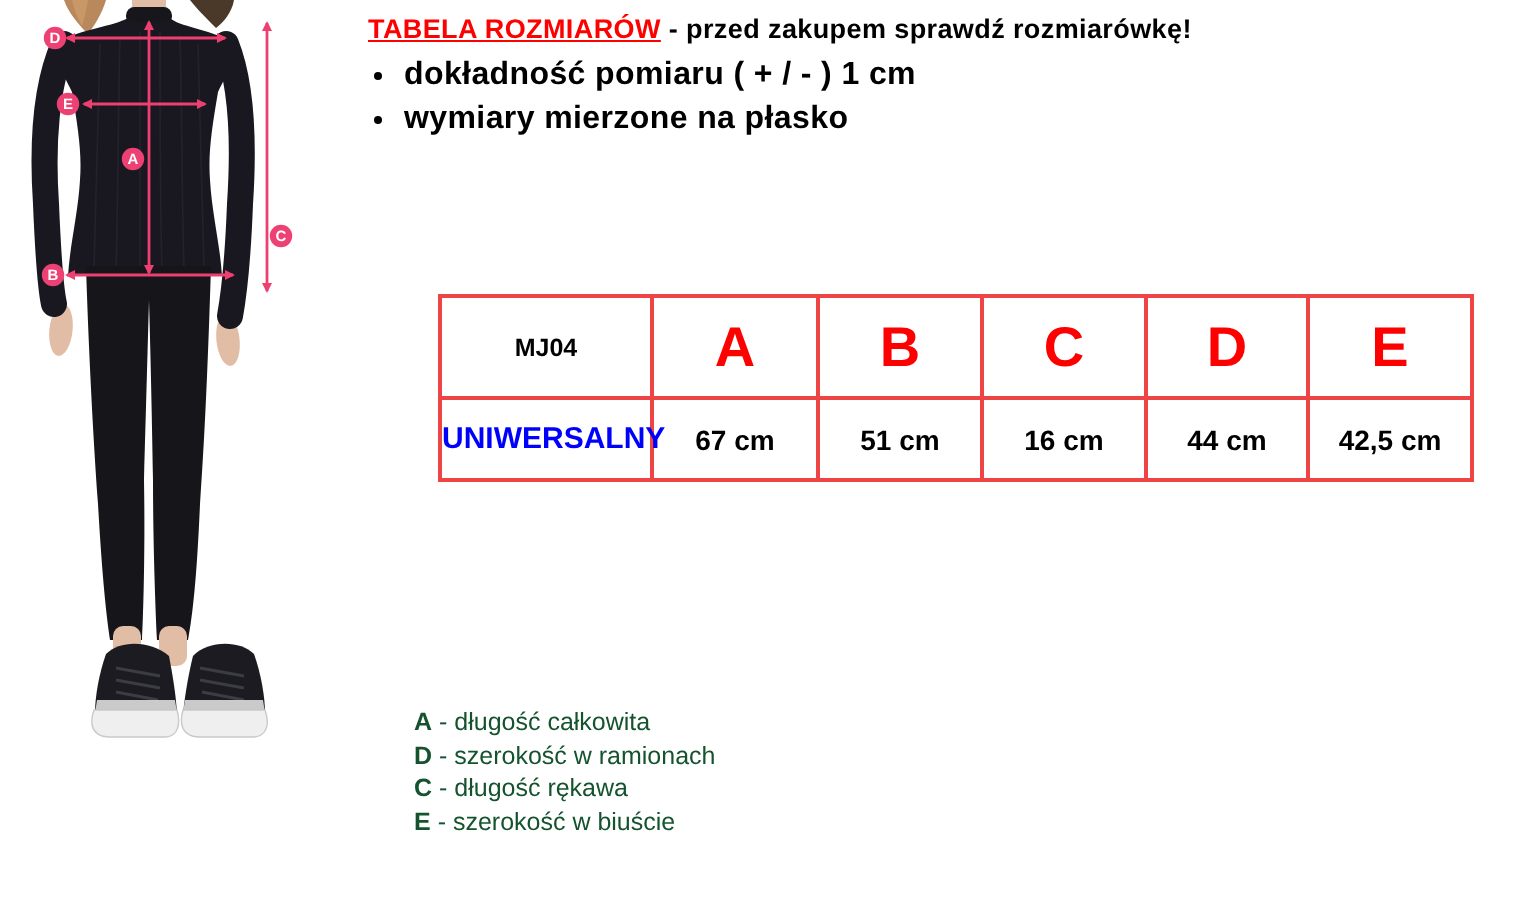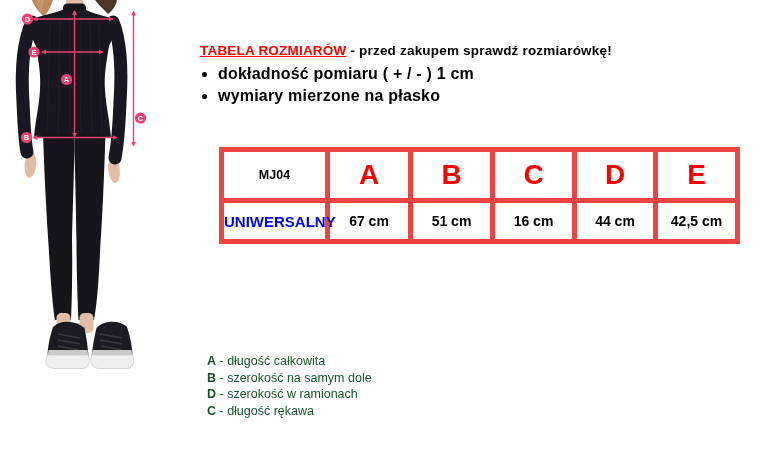--- a/index.html
+++ b/index.html
@@ -10,34 +10,34 @@
     background: #ffffff;
     overflow: hidden;
     font-family: "Liberation Sans", sans-serif;
     color: #000;
   }
 
   
   .figure-wrap { position: absolute; left: 0; top: 0; width: 200px; height: 460px; }
 
   
-  .header-block { position: absolute; left: 200px; top: 7px; width: 560px; margin-top: 36px; }
+  .header-block { position: absolute; left: 184px; top: 7px; width: 560px; }
   .header-line { font-size: 13.5px; font-weight: bold; letter-spacing: 0.2px; white-space: pre-wrap; }
   .header-title { color: #fe0000; text-decoration: underline; }
   .header-subtitle { color: #000; }
   .header-bullets { margin: 7px 0 0 2px; padding-left: 16px; list-style: disc; }
   .header-bullets li { font-size: 16px; font-weight: bold; margin-bottom: 3.5px; letter-spacing: 0.2px; white-space: pre-wrap; }
 
   
   .size-table {
     position: absolute; left: 219px; top: 147px;
     border-collapse: collapse; table-layout: fixed; width: 516px;
   }
   .size-table td {
-    border: 5px solid #ef4444; text-align: center; vertical-align: middle; padding: 0;
+    border: 2px solid #ef4444; text-align: center; vertical-align: middle; padding: 0;
     background: #fff;
   }
   .size-table tr.head-row { height: 51px; }
   .size-table tr.data-row { height: 41px; }
   .model-cell  { font-size: 12.5px; font-weight: bold; color: #000; }
   .letter-cell { font-size: 28px;  font-weight: bold; color: #fe0000; }
   .label-cell  { font-size: 15px;  font-weight: bold; color: #0000fe; }
   .value-cell  { font-size: 14px;  font-weight: bold; color: #000; }
 
   
@@ -162,18 +162,18 @@
         <td class="value-cell">51 cm</td>
         <td class="value-cell">16 cm</td>
         <td class="value-cell">44 cm</td>
         <td class="value-cell">42,5 cm</td>
       </tr>
     </tbody>
   </table>
 
   <div class="legend">
     <div class="legend-item"><b>A</b><span> - długość całkowita</span></div>
-    <div class="legend-item"><b>B</b><span> - szerokość na samym dole</span></div>
     <div class="legend-item"><b>D</b><span> - szerokość w ramionach</span></div>
     <div class="legend-item"><b>C</b><span> - długość rękawa</span></div>
+    <div class="legend-item"><b>E</b><span> - szerokość w biuście</span></div>
   </div>
 
 </div>
 
 </body></html>

